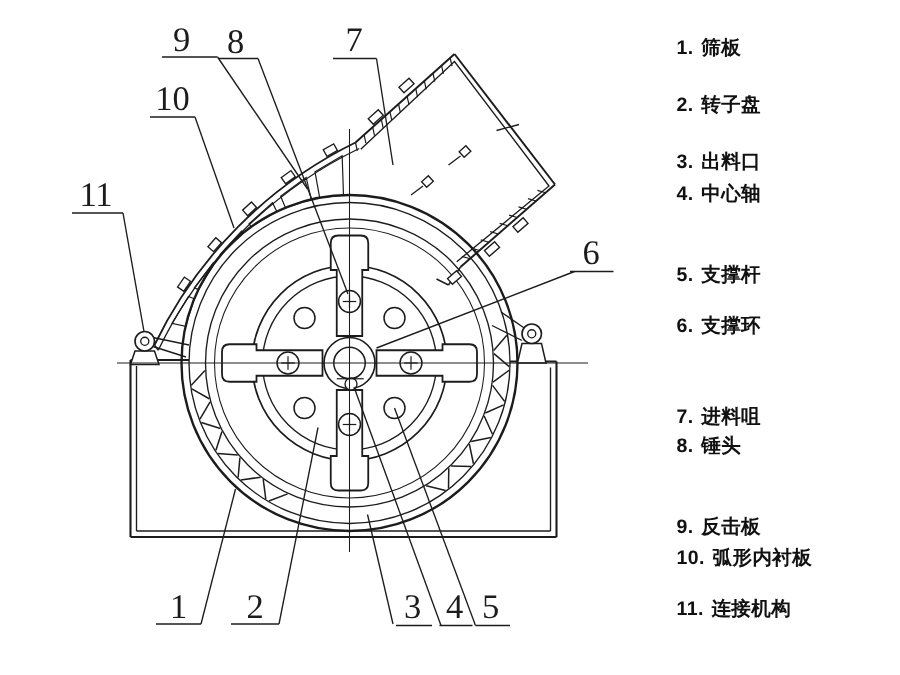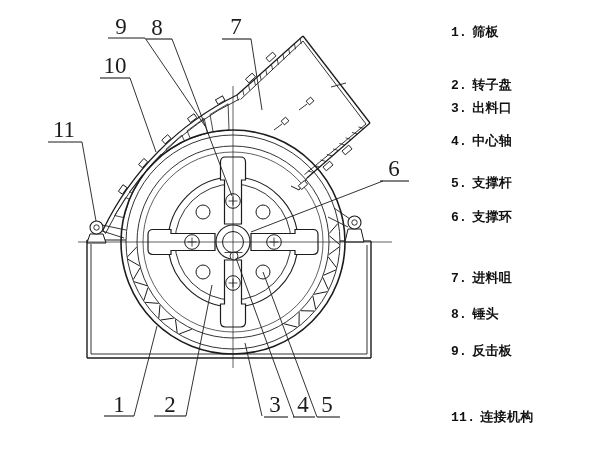--- a/index.html
+++ b/index.html
@@ -3,21 +3,21 @@
 <meta charset="utf-8">
 <style>
   html,body{margin:0;padding:0;background:#e8e8e8;}
   .stage{position:relative;width:600px;height:450px;background:var(--bg,#ffffff);overflow:hidden;
          font-family:"Liberation Sans","DejaVu Sans",sans-serif;}
   svg{position:absolute;left:0;top:0;}
   svg line, svg path, svg circle, svg rect, svg polygon{stroke:var(--ink,#1c1c1c);fill:none;}
   .wf{fill:#ffffff;}
   .co{font-family:"Liberation Serif","DejaVu Serif",serif;font-size:23px;fill:var(--ink,#1c1c1c);
       stroke:none;text-anchor:middle;}
-  .legend{position:absolute;left:451px;top:0;width:148px;height:450px;font-family:Liberation Mono, monospace;}
+  .legend{position:absolute;left:451px;top:0;width:148px;height:450px;}
   .lg{position:absolute;left:0;white-space:nowrap;font-size:13px;font-weight:700;color:#111;
       letter-spacing:0.3px;}
   .lg .num{margin-right:5px;}
 </style>
 </head>
 <body>
 
 <div class="stage" style="--bg: #ffffff; --ink: #1c1c1c;">
 
   <svg id="fig" width="440" height="450" viewBox="0 0 440 450">
@@ -212,23 +212,24 @@
       <line x1="108" y1="38" x2="145" y2="38" stroke-width="1.1"></line>
       <text class="co" x="115" y="73">10</text>
       <line x1="100" y1="78" x2="130" y2="78" stroke-width="1.1"></line>
       <text class="co" x="64" y="137">11</text>
       <line x1="48" y1="142" x2="82" y2="142" stroke-width="1.1"></line>
     </g>
   </svg>
 
   <div class="legend">
     <div class="lg" style="top:23px"><span class="num">1.</span><span>筛板</span></div>
-    <div class="lg" style="top:76px"><span class="num">2.</span><span>转子盘</span></div>
+    <div class="lg" style="top:61px"><span class="num">2.</span><span>转子盘</span></div>
     <div class="lg" style="top:99px"><span class="num">3.</span><span>出料口</span></div>
-    <div class="lg" style="top:132px"><span class="num">4.</span><span>中心轴</span></div>
+    <div class="lg" style="top:120px"><span class="num">4.</span><span>中心轴</span></div>
     <div class="lg" style="top:174px"><span class="num">5.</span><span>支撑杆</span></div>
     <div class="lg" style="top:208px"><span class="num">6.</span><span>支撑环</span></div>
     <div class="lg" style="top:269px"><span class="num">7.</span><span>进料咀</span></div>
-    <div class="lg" style="top:305px"><span class="num">8.</span><span>锤头</span></div>
+    <div class="lg" style="top:288px"><span class="num">8.</span><span>锤头</span></div>
     <div class="lg" style="top:342px"><span class="num">9.</span><span>反击板</span></div>
-    <div class="lg" style="top:408px"><span class="num">11.</span><span>连接机构</span></div>
+    <div class="lg" style="top:363px"><span class="num">10.</span><span>弧形内衬板</span></div>
+    <div class="lg" style="top:397px"><span class="num">11.</span><span>连接机构</span></div>
   </div>
 </div>
 
 </body></html>

